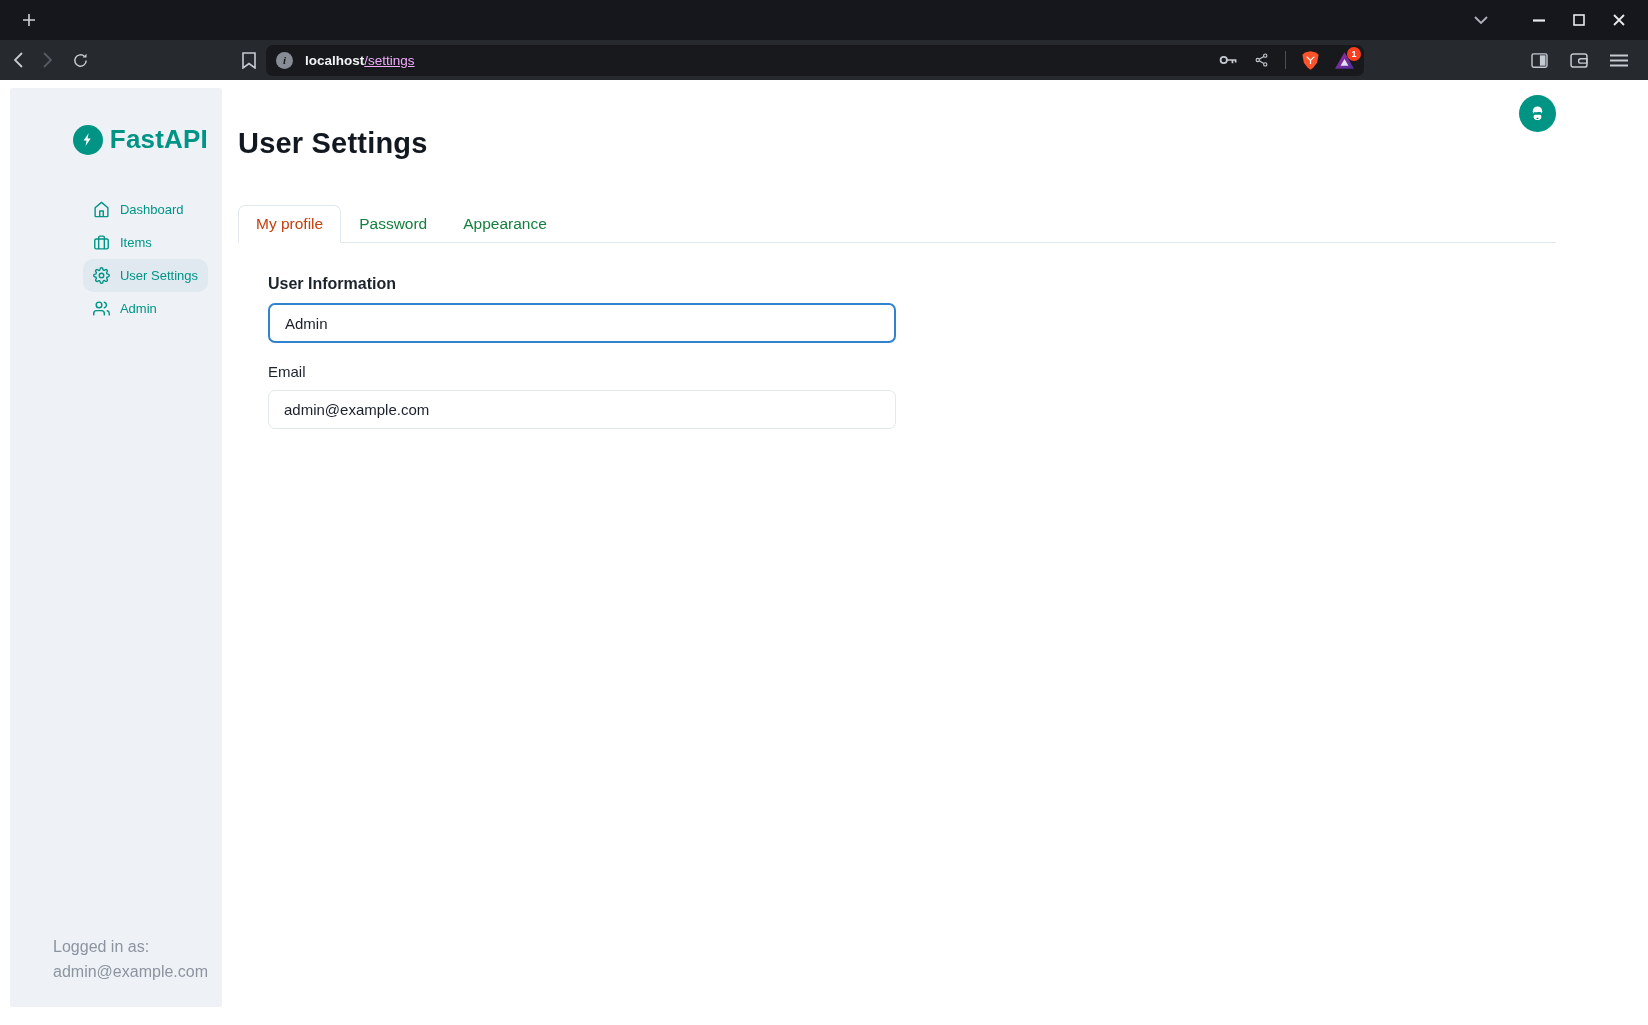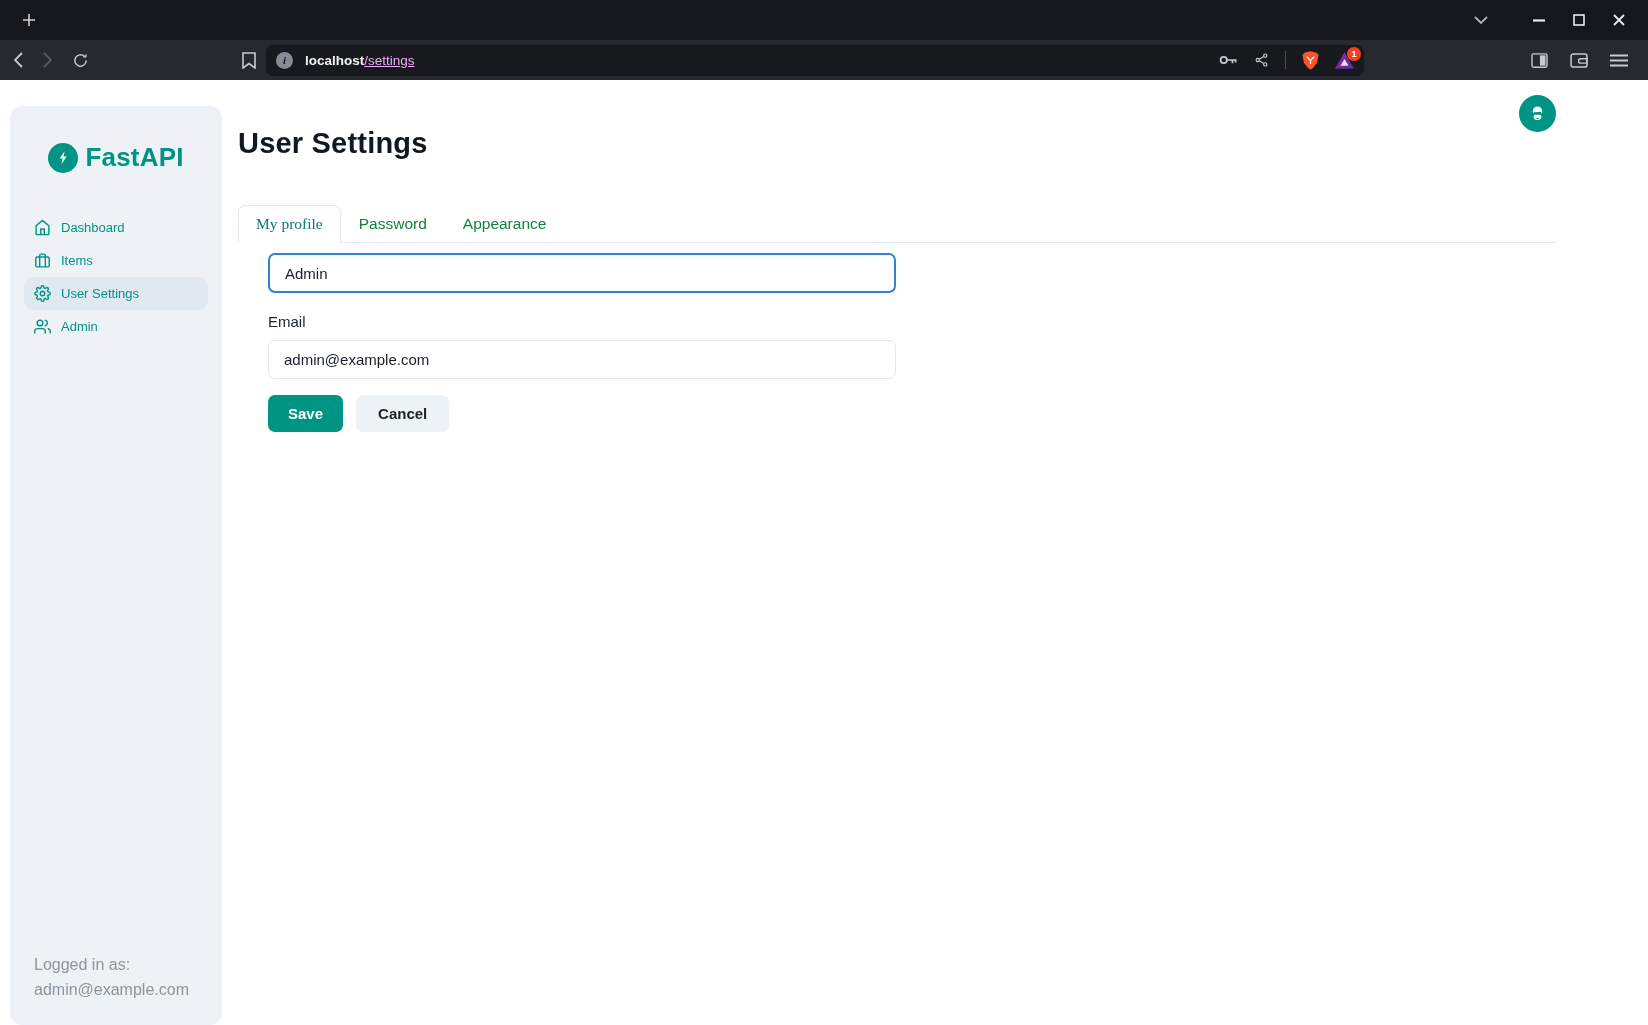--- a/index.html
+++ b/index.html
@@ -40,44 +40,44 @@
   .vdiv { width:1px; height:18px; background:#4a4e55; }
   .rewards { position:relative; }
   .badge { position:absolute; top:-5px; right:-7px; min-width:14px; height:14px; padding:0 3px;
     background:#fb3e1e; border-radius:8px; color:#fff; font-size:9px; font-weight:700;
     display:flex; align-items:center; justify-content:center; }
   .right-icons { margin-left:auto; display:flex; align-items:center; gap:22px; padding-right:6px; }
 
   
   .page { position:relative; height:945px; background:#fff; display:flex; }
 
-  .sidebar { position:absolute; left:10px; top:26px; width:212px; height:919px;
-    background:#eef2f7; border-radius:12px; display:flex; flex-direction:column; padding:0 14px; }
+  .sidebar { position:absolute; left:10px; top:8px; width:212px; height:919px;
+    background:#eef2f7; border-radius:3px; display:flex; flex-direction:column; padding:0 14px;align-items:flex-end; }
   .logo-row { display:flex; align-items:center; justify-content:center; gap:7px; margin-top:36px; }
   .logo-mark { width:30px; height:30px; border-radius:50%; background:#009485; display:flex;
     align-items:center; justify-content:center; }
   .logo-text { color:#009485; font-size:26px; font-weight:600; letter-spacing:.2px; }
   .nav { margin-top:38px; display:flex; flex-direction:column; }
   .nav-item { display:flex; align-items:center; gap:10px; color:#009485; font-size:13px;
     padding:8px 10px; border-radius:10px; cursor:pointer; }
   .nav-item.active { background:#e0e8f0; }
   .nav-item .nicon { width:17px; height:17px; flex:none; display:flex; align-items:center; }
   .side-footer { margin-top:auto; margin-bottom:22px; padding-left:10px; color:#8b949f;
     font-size:16px; line-height:1.55; }
 
   .main { position:absolute; left:222px; top:0; right:0; bottom:0; padding:47px 0 0 16px; }
   .avatar-btn { position:absolute; top:15px; right:92px; width:37px; height:37px; border-radius:50%;
     background:#009485; display:flex; align-items:center; justify-content:center; cursor:pointer; }
   h1.page-title { font-size:29px; font-weight:700; color:#11181f; letter-spacing:.2px; }
 
   .tabs { display:flex; margin-top:45px; margin-right:92px; border-bottom:1px solid #e2e8f0; }
   .ptab { font-size:15.5px; color:#15803d; padding:9px 17px; margin-bottom:-1px; cursor:pointer;
     border:1px solid transparent; }
-  .ptab.active { color:#0f766e; background:#fff; border:1px solid #e2e8f0; border-bottom-color:#fff;
-    border-radius:7px 7px 0 0;font-family:Liberation Serif, serif; }
+  .ptab.active { color:#c2410c; background:#fff; border:1px solid #e2e8f0; border-bottom-color:#fff;
+    border-radius:7px 7px 0 0; }
 
   .form-area { margin-left:30px; width:628px; }
   .section-title { margin-top:32px; font-size:16px; font-weight:700; color:#1c232b; }
   .field-label { margin-top:20px; font-size:15px; color:#1c232b; }
   .text-input { display:block; margin-top:10px; width:628px; height:39px; border-radius:7px;
     font-size:15px; color:#1a202c; padding:0 15px; outline:none; background:#fff;
     border:1px solid #e2e8f0; font-family:"Liberation Sans", sans-serif; }
   .text-input.focused { border:2px solid #3182ce; height:40px; }
   .btn-row { display:flex; gap:13px; margin-top:16px; }
   .btn { height:37px; border:none; border-radius:7px; font-size:15px; font-weight:700;
@@ -282,25 +282,22 @@
 
     <h1 class="page-title">User Settings</h1>
 
     <div class="tabs">
       <div class="ptab active">My profile</div>
       <div class="ptab">Password</div>
       <div class="ptab">Appearance</div>
     </div>
 
     <div class="form-area">
+      <div class="section-title">User Information</div>
 
       <input class="text-input focused" type="text" value="Admin" style="">
 
       <div class="field-label">Email</div>
       <input class="text-input" type="text" value="admin@example.com" style="">
 
-      <div class="btn-row">
-        <button class="btn btn-save">Save</button>
-        <button class="btn btn-cancel">Cancel</button>
-      </div>
     </div>
   </div>
 </div>
 
 </body></html>

